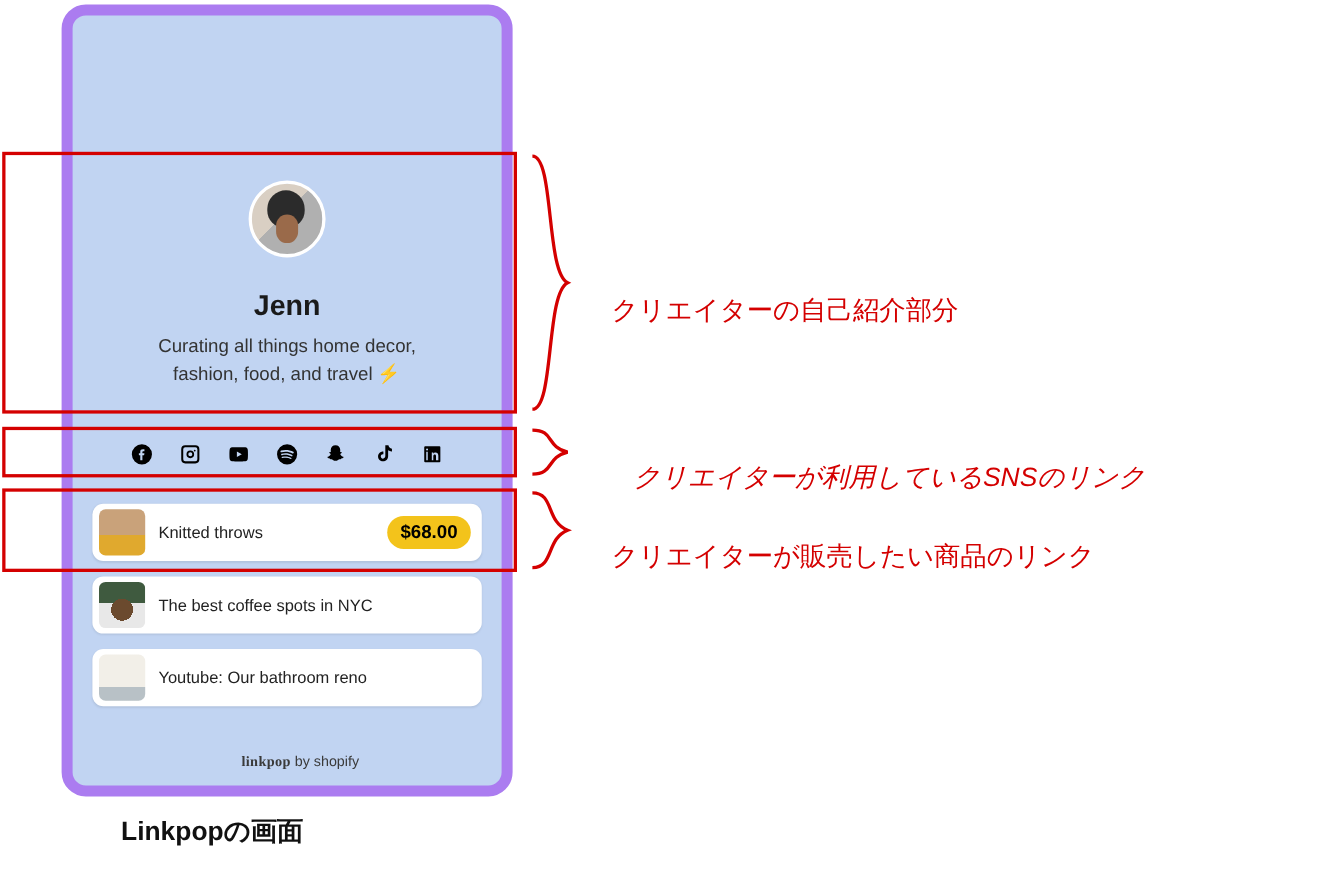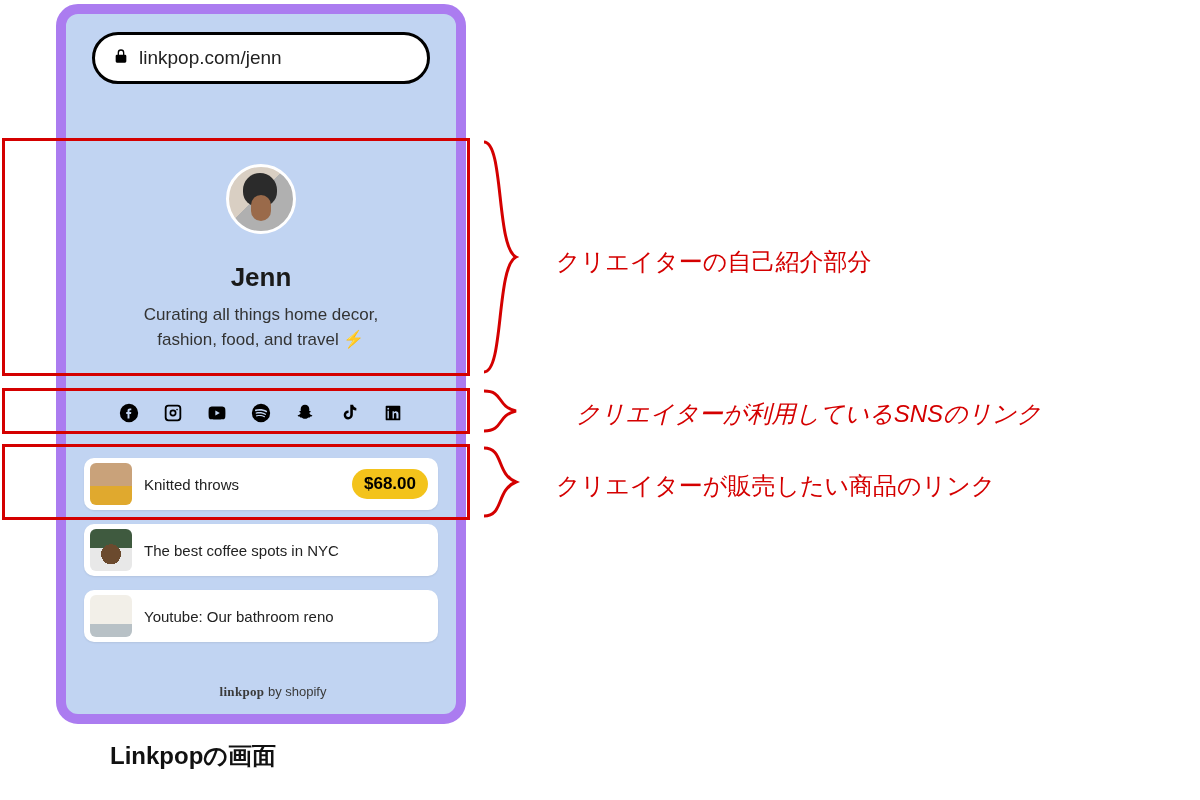--- a/index.html
+++ b/index.html
@@ -132,37 +132,30 @@
     position:absolute;
     width:40px;
     pointer-events:none;
   }
   .brace svg{ width:100%; height:100%; }
   .annot{
     position:absolute;
     color:#d40000;
     font-size:24px;
     white-space:nowrap;
+    margin-top:20px;
   }
   .bolt{ color:#e0a92e; }
 </style>
 </head>
 <body>
 
 <div class="phone-wrap">
   <div class="phone">
 
-    <div class="url-bar">
-      <span class="ico">
-        <svg viewBox="0 0 24 24">
-            <path d="M12 2a5 5 0 0 0-5 5v3H6a2 2 0 0 0-2 2v8a2 2 0 0 0 2 2h12a2 2 0 0 0 2-2v-8a2 2 0 0 0-2-2h-1V7a5 5 0 0 0-5-5zm-3 5a3 3 0 1 1 6 0v3H9V7z"></path>
-          </svg>
-      </span>
-      <span class="url-text">linkpop.com/jenn</span>
-    </div>
 
     <div class="profile">
       <div class="avatar"></div>
       <div class="name">Jenn</div>
       <div class="bio">
         <span>Curating all things home decor,</span><br>
         <span>fashion, food, and travel </span><span class="bolt">⚡</span>
       </div>
     </div>
 

